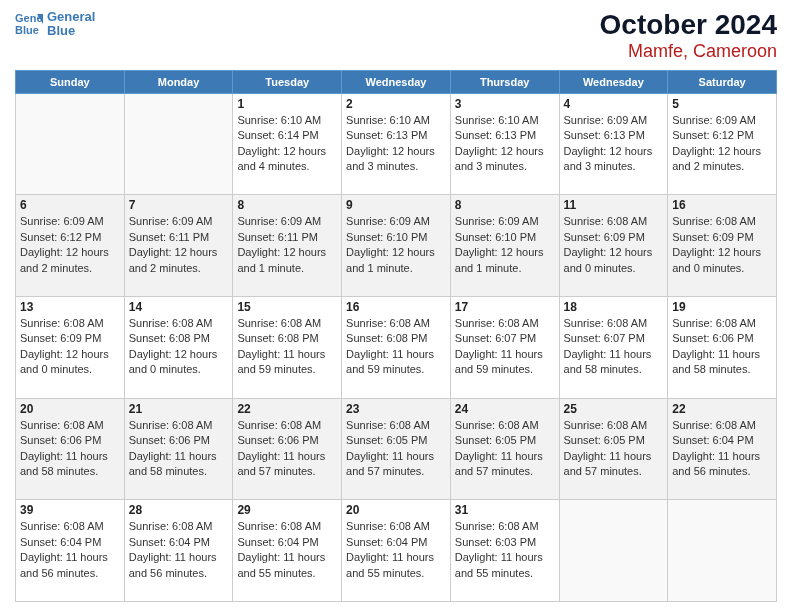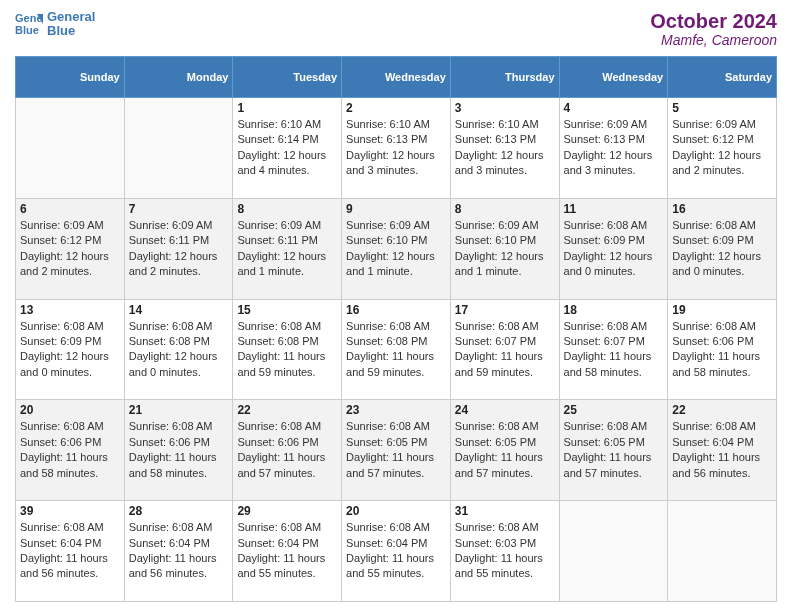--- a/index.html
+++ b/index.html
@@ -29,44 +29,43 @@
       gap: 4px;
     }
     .logo-icon {
       width: 28px;
       height: 28px;
     }
     .title-block {
       text-align: right;
     }
     .month-title {
-      font-size: 20px;
+      font-size: 28px;
       font-weight: bold;
-      color: #701a75;
+      color: #0f172a;
       line-height: 1.1;
     }
     .location {
-      font-size: 14px;
-      color: #701a75;
-      font-style: italic;
+      font-size: 18px;
+      color: #b91c1c;
     }
     .calendar {
       flex: 1;
       border: 1px solid #ccc;
       border-collapse: collapse;
       width: 100%;
       table-layout: fixed;
     }
     .calendar th {
       background-color: #3d7ab5;
       color: #fff;
       font-size: 11px;
       font-weight: bold;
-      padding: 14px 4px;
-      text-align: right;
+      padding: 5px 4px;
+      text-align: center;
       border: 1px solid #5a9bd0;
     }
     .calendar td {
       border: 1px solid #ccc;
       vertical-align: top;
       padding: 3px 4px;
       font-size: 9.5px;
       color: #333;
       height: 82px;
     }

